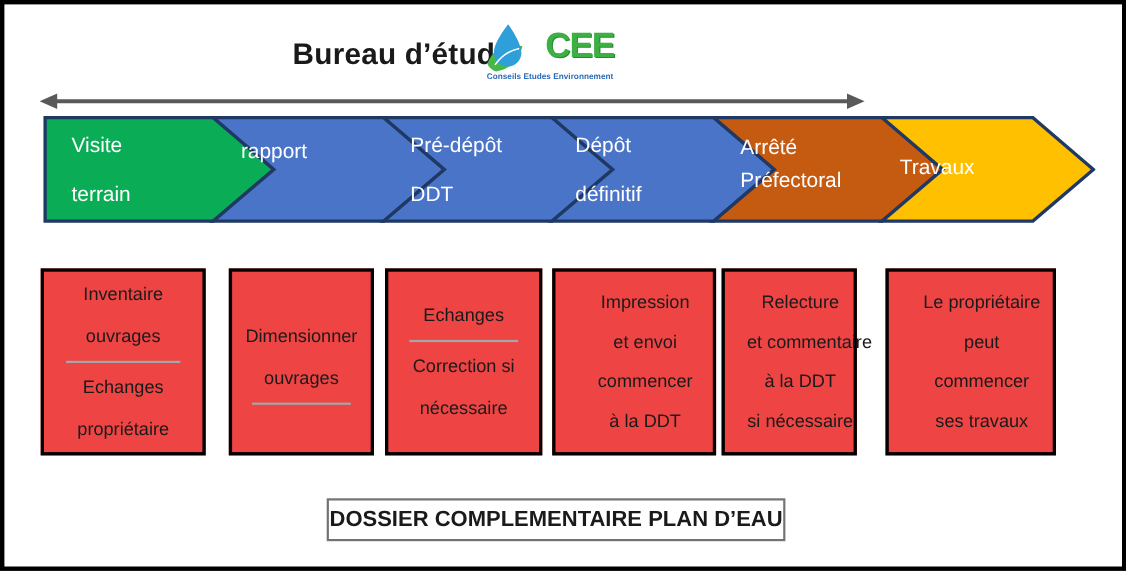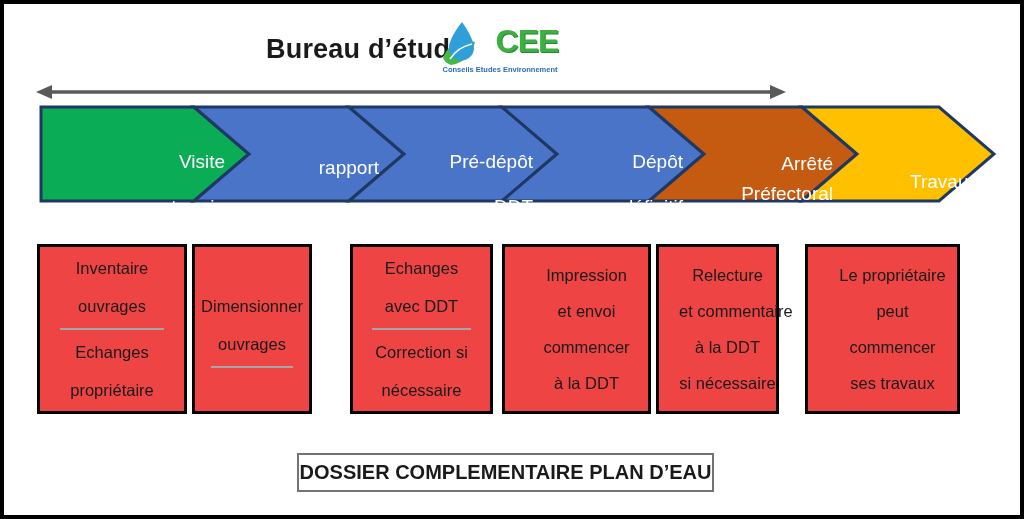--- a/index.html
+++ b/index.html
@@ -33,21 +33,21 @@
     margin-top:-2px;white-space:nowrap;
   }
   
   .span-arrow{position:absolute;left:31px;top:80px;}
   
   .band{position:absolute;left:35px;top:101px;width:957px;height:98px;}
   .band svg{position:absolute;left:0;top:0;}
   .chev{stroke:#1F3864;stroke-width:3;}
   .chev-label{
     position:absolute;top:0;width:160px;height:98px;
-    text-align:right;color:#fff;font-size:19px;line-height:22px;margin-top:29px;
+    text-align:left;color:#fff;font-size:19px;line-height:22px;
   }
   .chev-label span{display:block;}
   .chev-label .l1{margin-top:17px;}
   .chev-label .l2{margin-top:23px;}
   .chev-label.tight .l1{margin-top:19px;}
   .chev-label.tight .l2{margin-top:8px;}
   .chev-label.single .l1{margin-top:37px;}
   
   .dbox{
     position:absolute;top:240px;height:170px;
@@ -123,28 +123,27 @@
     </div>
   </div>
 
   <div class="dbox" style="left:33px;width:150px">
     <div class="bline">Inventaire</div>
     <div class="bline">ouvrages</div>
     <div class="bdivider"></div>
     <div class="bline">Echanges</div>
     <div class="bline">propriétaire</div>
   </div>
-  <div class="dbox" style="left:188px;width:120px">
+  <div class="dbox" style="left:204px;width:132px">
     <div class="bline">Dimensionner</div>
     <div class="bline">ouvrages</div>
     <div class="bdivider"></div>
   </div>
   <div class="dbox" style="left:346px;width:143px">
     <div class="bline">Echanges</div>
-    <div class="bline">avec DDT</div>
     <div class="bdivider"></div>
     <div class="bline">Correction si</div>
     <div class="bline">nécessaire</div>
   </div>
   <div class="dbox nolines" style="left:498px;width:149px">
     <div class="bline">Impression</div>
     <div class="bline">et envoi</div>
     <div class="bline">commencer</div>
     <div class="bline">à la DDT</div>
   </div>

